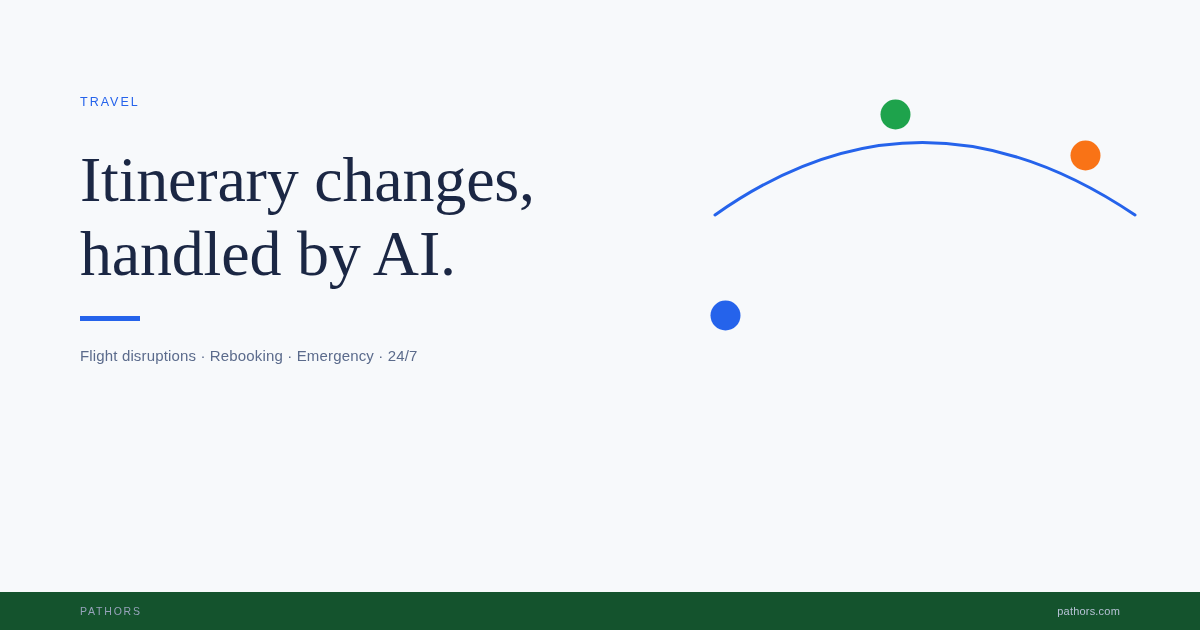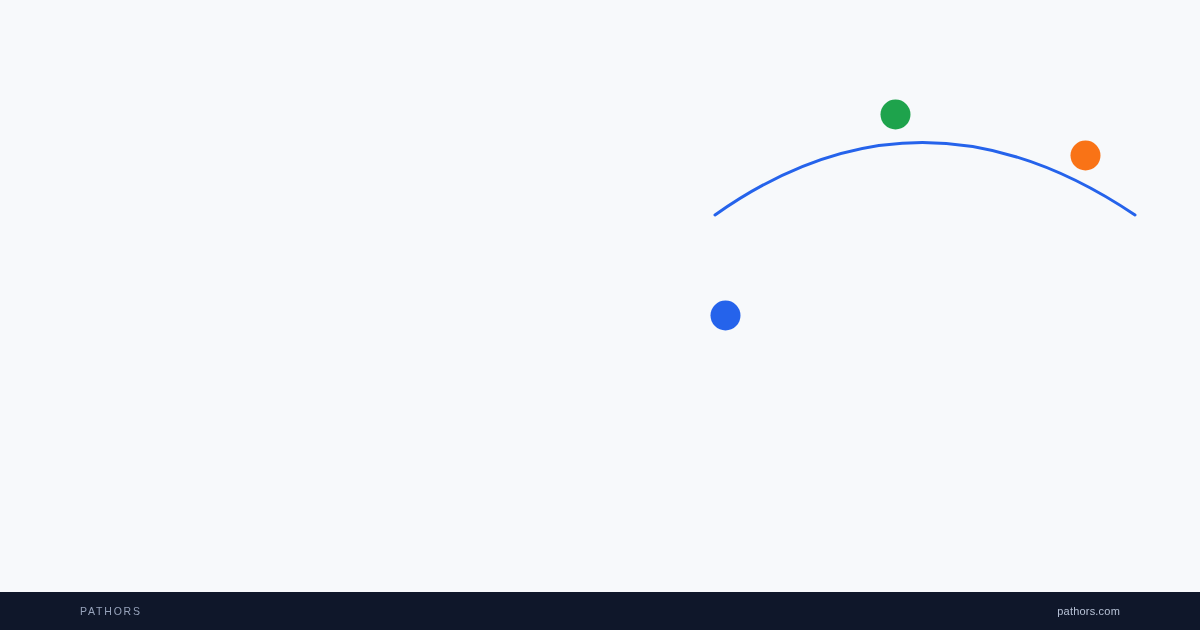--- a/index.html
+++ b/index.html
@@ -81,21 +81,21 @@
     overflow: visible;
   }
 
   
   .footer {
     position: absolute;
     left: 0;
     bottom: 0;
     width: 1200px;
     height: 38px;
-    background: #0f172a;
+    background: #14532d;
     display: flex;
     align-items: center;
     justify-content: space-between;
     box-sizing: border-box;
     padding: 0 80px;
   }
   .footer-brand {
     font-family: "Liberation Sans", sans-serif;
     font-size: 10.5px;
     letter-spacing: 1.8px;
@@ -107,20 +107,30 @@
     font-size: 11px;
     letter-spacing: 0.2px;
     color: #b7c2d6;
   }
 </style>
 </head>
 <body>
 
 <div class="canvas">
 
+  <div class="content">
+    <div class="eyebrow">TRAVEL</div>
+
+    <h1 class="headline">Itinerary changes,
+handled by AI.</h1>
+
+    <div class="rule"></div>
+
+    <p class="subtitle">Flight disruptions · Rebooking · Emergency · 24/7</p>
+  </div>
 
   <div class="graphic">
     <svg width="480" height="320" viewBox="0 0 480 320" xmlns="http://www.w3.org/2000/svg">
       <path d="M 35 155 Q 240 10 455 155" fill="none" stroke="#2563eb" stroke-width="3" stroke-linecap="round"></path>
       <circle cx="215.5" cy="54.5" r="15" fill="#1ea34c"></circle>
       <circle cx="405.5" cy="95.5" r="15" fill="#f97316"></circle>
       <circle cx="45.5" cy="255.5" r="15" fill="#2563eb"></circle>
     </svg>
   </div>
 

